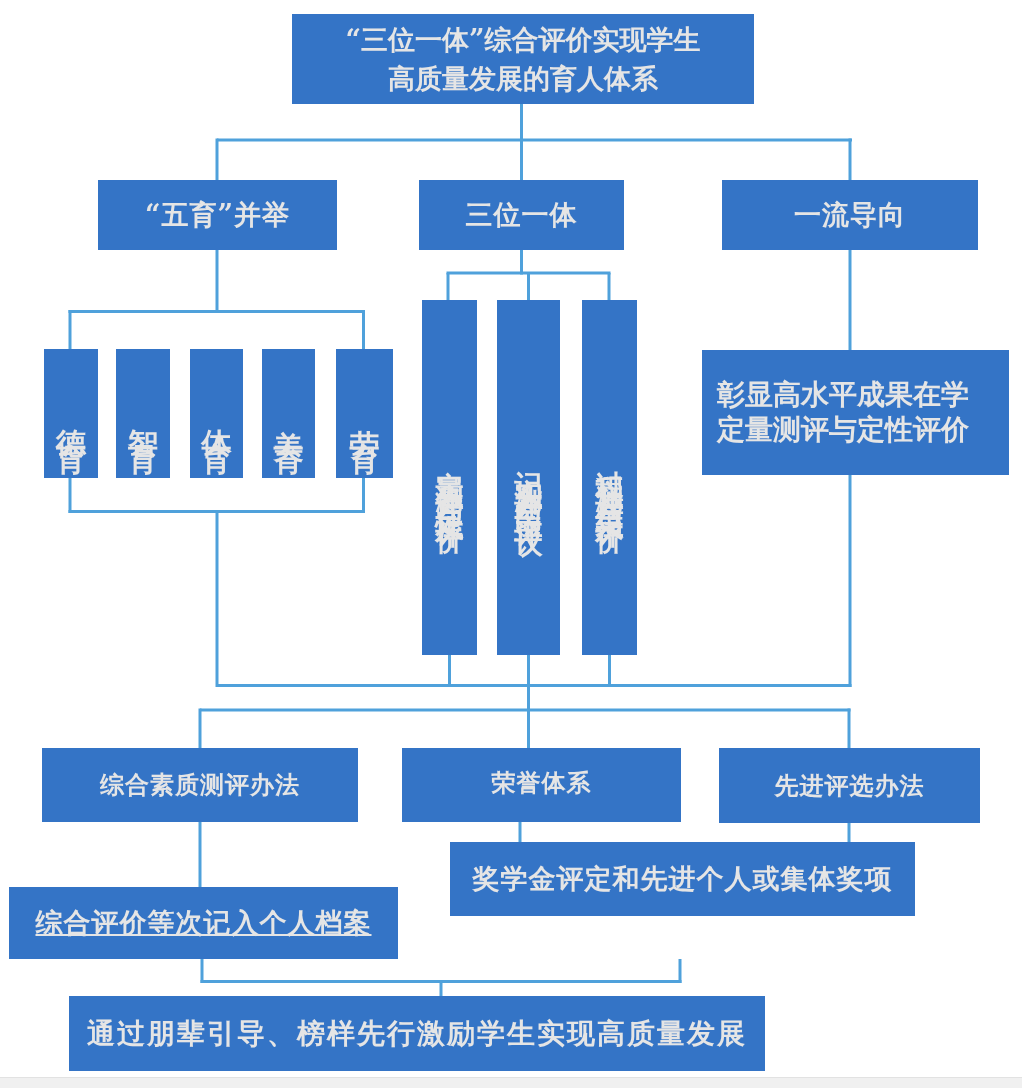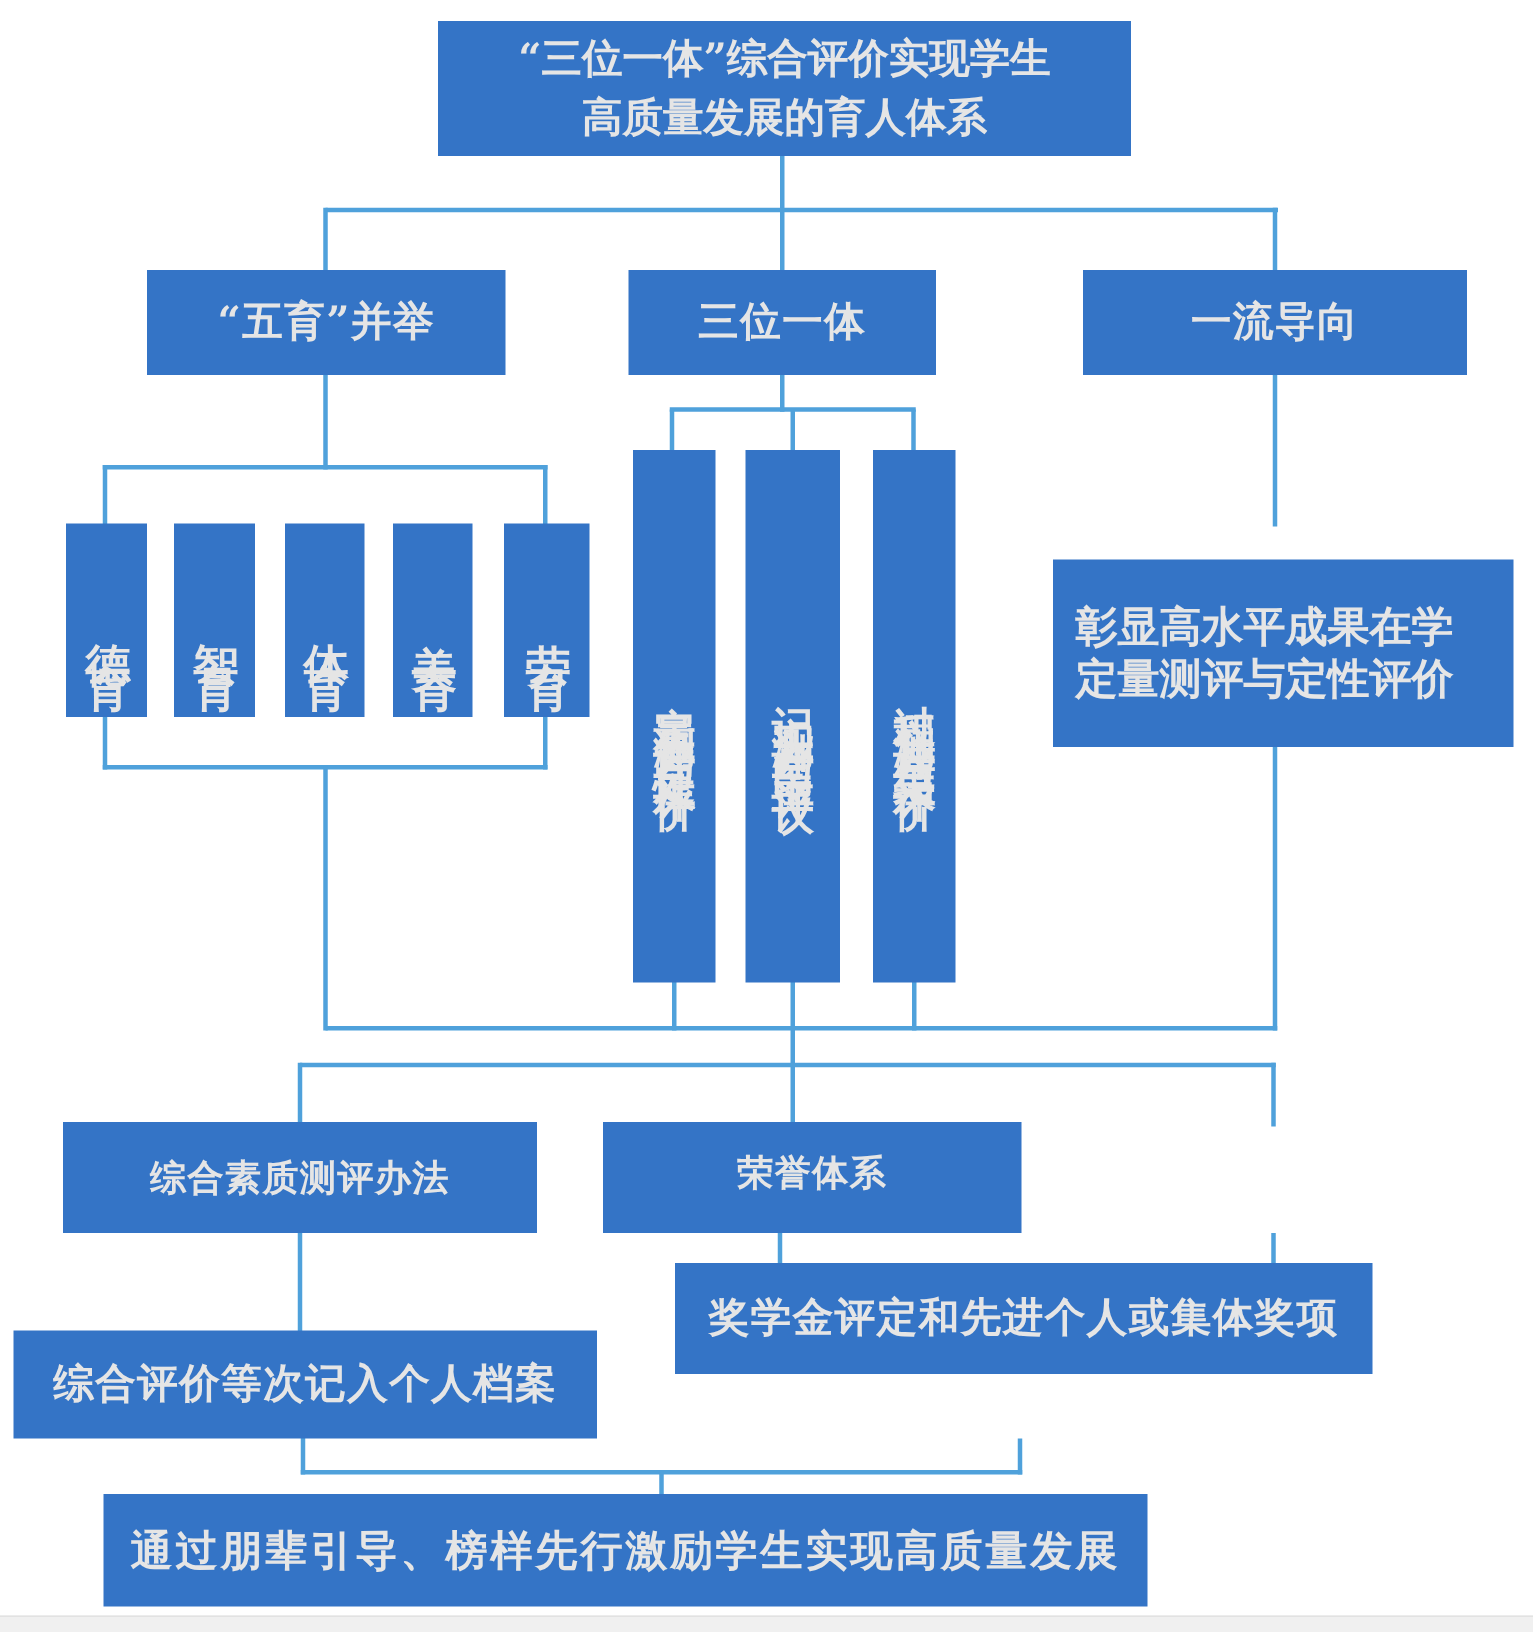--- a/index.html
+++ b/index.html
@@ -43,27 +43,27 @@
   .edu-box{top:349px;height:129px;font-size:30px;letter-spacing:12px;padding-top:6px;}
   .e1{left:44px;width:54px;}
   .e2{left:116px;width:54px;}
   .e3{left:190px;width:53px;}
   .e4{left:262px;width:53px;}
   .e5{left:336px;width:57px;}
   .tall-box{top:300px;height:355px;font-size:28px;letter-spacing:7px;padding-top:4px;}
   .t1{left:422px;width:55px;}
   .t2{left:497px;width:63px;}
   .t3{left:582px;width:55px;}
-  .zx-box{left:702px;top:350px;width:307px;height:125px;font-size:28px;line-height:1.22;justify-content:flex-start;text-align:left;padding:0 15px;margin-top:23px;}
+  .zx-box{left:702px;top:350px;width:307px;height:125px;font-size:28px;line-height:1.22;justify-content:flex-start;text-align:left;padding:0 15px;}
   .method-box{top:748px;height:74px;font-size:24px;letter-spacing:1px;}
   .m1{left:42px;width:316px;}
   .m2{left:402px;width:279px;font-family:Liberation Mono, monospace;}
   .m3{left:719px;width:261px;height:75px;}
   .outcome-box{height:72px;font-size:27px;letter-spacing:1px;}
-  .o1{left:9px;top:887px;width:389px;}
+  .o1{left:9px;top:887px;width:389px;text-decoration:underline;}
   .o2{left:450px;top:842px;width:465px;height:74px;}
   .bottom-box{left:69px;top:996px;width:696px;height:75px;font-size:28px;letter-spacing:2px;}
   .footer-strip{
     position:absolute;left:0;top:1077px;width:1022px;height:11px;
     background:var(--footer-gray);
     border-top:1px solid #e2e2e2;
     z-index:2;
   }
 </style>
 </head>
@@ -143,20 +143,21 @@
 
   <div class="node zx-box">
     <span>
       <span>彰显高水平成果在学</span><br>
       <span>定量测评与定性评价</span>
     </span>
   </div>
 
   <div class="node method-box m1">综合素质测评办法</div>
   <div class="node method-box m2">荣誉体系</div>
+  <div class="node method-box m3">先进评选办法</div>
 
   <div class="node outcome-box o1">综合评价等次记入个人档案</div>
   <div class="node outcome-box o2">奖学金评定和先进个人或集体奖项</div>
 
   <div class="node bottom-box">通过朋辈引导、榜样先行激励学生实现高质量发展</div>
 
   <div class="footer-strip"></div>
 
 </div>
 

